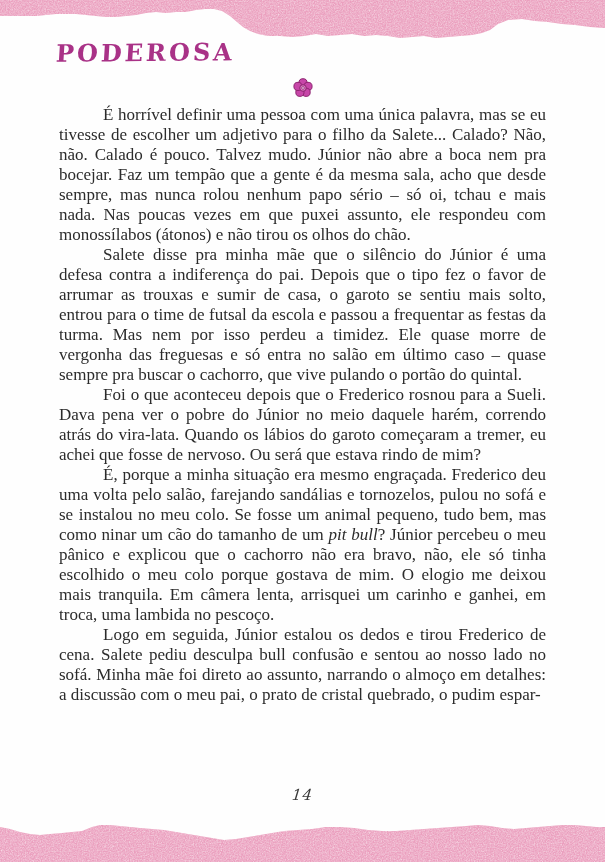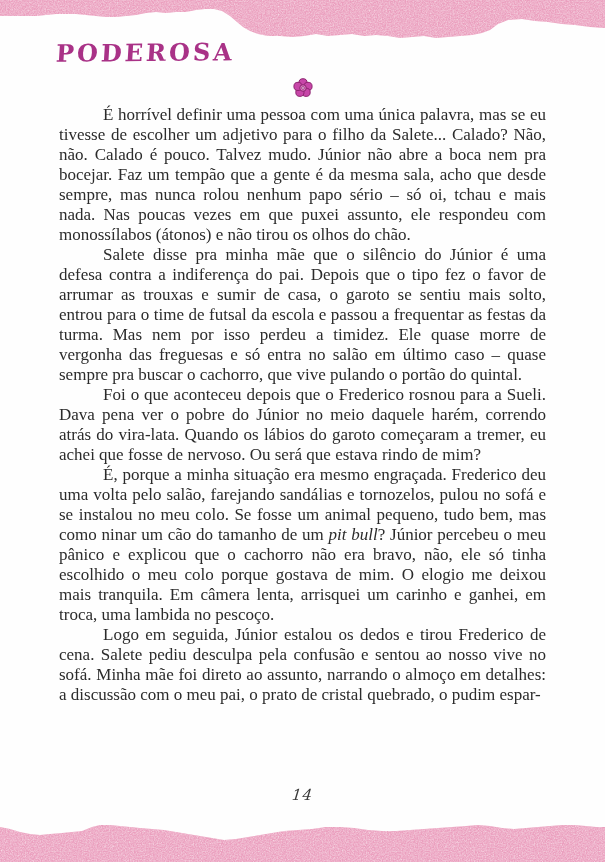--- a/index.html
+++ b/index.html
@@ -119,21 +119,21 @@
         <circle cx="10" cy="10" r="1.3" fill="#ffffff" stroke-width="0.8"></circle>
       </g>
     </svg>
   </div>
 
   <div class="body-text">
     <p>É horrível definir uma pessoa com uma única palavra, mas se eu tivesse de escolher um adjetivo para o filho da Salete... Calado? Não, não. Calado é pouco. Talvez mudo. Júnior não abre a boca nem pra bocejar. Faz um tempão que a gente é da mesma sala, acho que desde sempre, mas nunca rolou nenhum papo sério – só oi, tchau e mais nada. Nas poucas vezes em que puxei assunto, ele respondeu com monossílabos (átonos) e não tirou os olhos do chão.</p>
     <p>Salete disse pra minha mãe que o silêncio do Júnior é uma defesa contra a indiferença do pai. Depois que o tipo fez o favor de arrumar as trouxas e sumir de casa, o garoto se sentiu mais solto, entrou para o time de futsal da escola e passou a frequentar as festas da turma. Mas nem por isso perdeu a timidez. Ele quase morre de vergonha das freguesas e só entra no salão em último caso – quase sempre pra buscar o cachorro, que vive pulando o portão do quintal.</p>
     <p>Foi o que aconteceu depois que o Frederico rosnou para a Sueli. Dava pena ver o pobre do Júnior no meio daquele harém, correndo atrás do vira-lata. Quando os lábios do garoto começaram a tremer, eu achei que fosse de nervoso. Ou será que estava rindo de mim?</p>
     <p><span>É, porque a minha situação era mesmo engraçada. Frederico deu uma volta pelo salão, farejando sandálias e tornozelos, pulou no sofá e se instalou no meu colo. Se fosse um animal pequeno, tudo bem, mas como ninar um cão do tamanho de um </span><em>pit bull</em><span>? Júnior percebeu o meu pânico e explicou que o cachorro não era bravo, não, ele só tinha escolhido o meu colo porque gostava de mim. O elogio me deixou mais tranquila. Em câmera lenta, arrisquei um carinho e ganhei, em troca, uma lambida no pescoço.</span></p>
-    <p>Logo em seguida, Júnior estalou os dedos e tirou Frederico de cena. Salete pediu desculpa pela confusão e sentou ao nosso vive no sofá. Minha mãe foi direto ao assunto, narrando o almoço em detalhes: a discussão com o meu pai, o prato de cristal quebrado, o pudim espar-</p>
+    <p>Logo em seguida, Júnior estalou os dedos e tirou Frederico de cena. Salete pediu desculpa bull confusão e sentou ao nosso lado no sofá. Minha mãe foi direto ao assunto, narrando o almoço em detalhes: a discussão com o meu pai, o prato de cristal quebrado, o pudim espar-</p>
   </div>
 
   <div class="page-number">14</div>
 
   <svg class="band band-bottom" width="605" height="40" viewBox="0 0 605 40">
     <g clip-path="url(#clip-bottom)">
       <rect width="605" height="40" fill="#eb9fbe"></rect>
       <rect width="605" height="40" filter="url(#grain-light)" opacity="0.6"></rect>
       <rect width="605" height="40" filter="url(#grain-dark)" opacity="0.45"></rect>
     </g>

